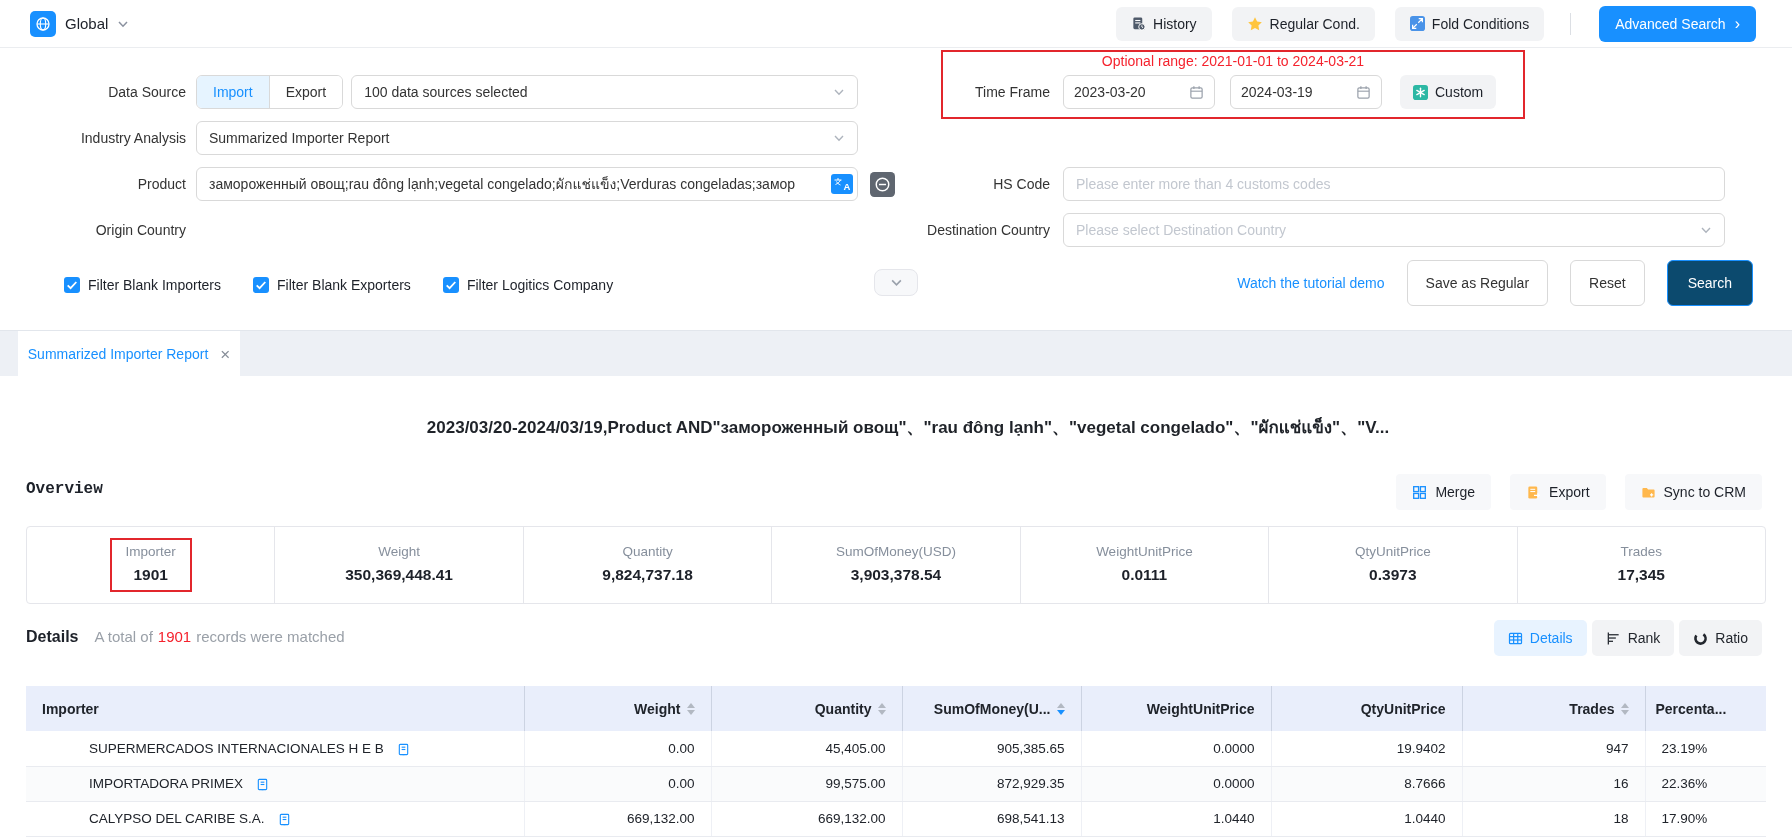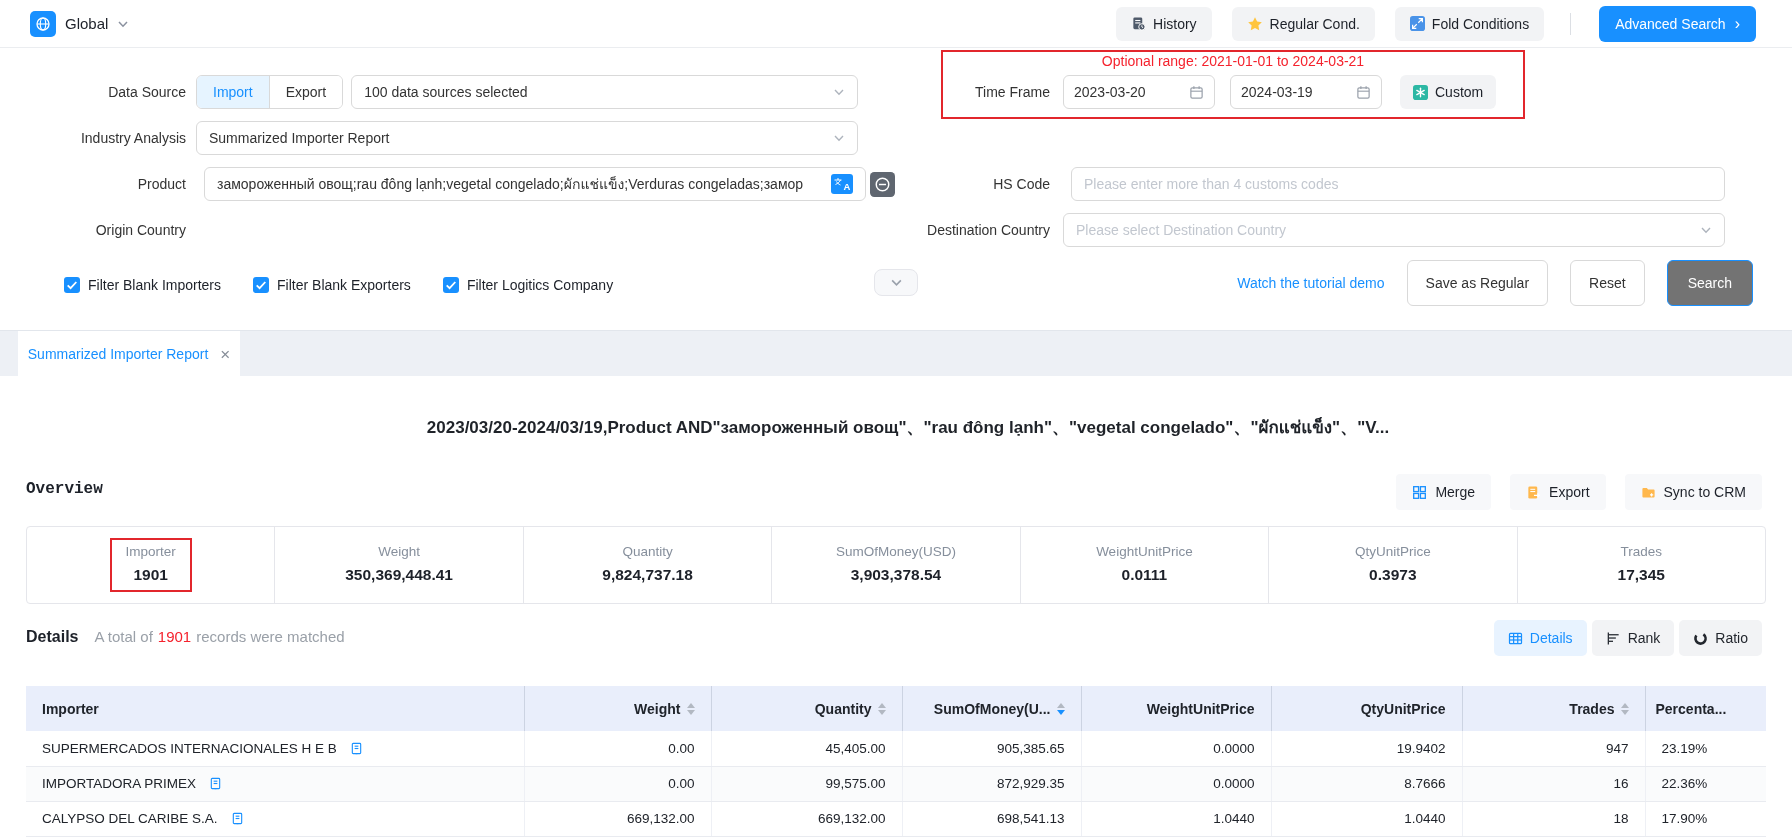--- a/index.html
+++ b/index.html
@@ -40,21 +40,21 @@
   .seg.active { background:#e6f4ff; color:#1890ff; }
   .seg + .seg { border-left:1px solid #d9d9d9; }
 
   .select { height:34px; border:1px solid #d9d9d9; border-radius:6px; background:#fff;
     display:flex; align-items:center; padding:0 12px; gap:8px; cursor:pointer; }
   .select .sel-text { flex:1; font-size:14px; color:#333; white-space:nowrap; overflow:hidden; }
   .select .placeholder, input::placeholder { color:#c2c7cf; }
   .sources-select { margin-left:8px; flex:1; }
 
   .text-input { height:34px; width:100%; border:1px solid #d9d9d9; border-radius:6px;
-    padding:0 12px; font-size:14px; color:#333; font-family:inherit; outline:none; background:#fff;margin-left:8px; }
+    padding:0 12px; font-size:14px; color:#333; font-family:inherit; outline:none; background:#fff; }
   .product-wrap { position:relative; width:662px; height:34px; }
   .product-wrap input { padding-right:30px; }
   .translate-badge { position:absolute; right:5px; top:7px; cursor:pointer; }
   .after-field-icon { position:absolute; left:870px; top:5px; width:25px; height:25px; cursor:pointer; }
 
   .date-input { width:152px; height:34px; border:1px solid #d9d9d9; border-radius:6px;
     display:flex; align-items:center; padding:0 10px; gap:6px; cursor:pointer; }
   .date-input .dval { flex:1; font-size:14px; color:#333; }
   .custom-btn { height:34px; padding:0 13px; background:#f2f3f5; border-radius:6px;
     display:flex; align-items:center; gap:7px; font-size:14px; color:#1d2129; cursor:pointer; }
@@ -65,21 +65,21 @@
     color:#f5222d; font-size:14px; white-space:nowrap; }
 
   .checkbox-item { display:flex; align-items:center; gap:8px; cursor:pointer; }
   .checkbox-item .cb-label { font-size:14px; color:#1d2129; }
   .collapse-pill { position:absolute; left:874px; top:3px; width:44px; height:27px; border-radius:8px;
     background:#f7f8fa; border:1px solid #e5e6eb; display:flex; align-items:center; justify-content:center; cursor:pointer; }
   .row-actions { position:absolute; right:39px; top:-2px; height:38px; display:flex; align-items:center; gap:22px; }
   .link { color:#1890ff; font-size:14px; cursor:pointer; white-space:nowrap; }
   .btn { height:46px; padding:0 18px; border:1px solid #d9d9d9; border-radius:6px; background:#fff;
     font-size:14px; color:#333; display:flex; align-items:center; cursor:pointer; white-space:nowrap; }
-  .btn-primary { background:#737373; border-color:#1890ff; color:#fff; padding:0 20px; }
+  .btn-primary { background:#0c4a6e; border-color:#1890ff; color:#fff; padding:0 20px; }
 
   
   .tabstrip { position:absolute; top:330px; left:0; right:0; height:46px; background:#edf0f5;
     border-top:1px solid #e2e6ec; }
   .tab { position:absolute; left:18px; top:0; width:222px; height:46px; background:#fff;
     display:flex; align-items:center; justify-content:center; gap:12px; cursor:pointer; }
   .tab-label { color:#1890ff; font-size:14px; }
   .tab-close { color:#868d98; font-size:17px; line-height:1; cursor:pointer; }
 
   
@@ -116,21 +116,21 @@
     border-right:1px solid #ccd3e2; padding:0 16px; white-space:nowrap; overflow:hidden; }
   .data-table th:last-child { border-right:none; }
   .th-inner { display:flex; align-items:center; gap:6px; }
   .th-right { justify-content:flex-end; }
   .data-table td { height:35px; font-size:13.5px; color:#20242b; border-bottom:1px solid #e9ebf0;
     border-right:1px solid #eef0f5; padding:0 16px; white-space:nowrap; overflow:hidden; }
   .data-table td:last-child { border-right:none; }
   .num { text-align:right; }
   .pct { text-align:left; padding-left:10px; }
   tr.alt td { background:#fafbfc; }
-  .importer-cell { display:flex; align-items:center; gap:13px; }
+  .importer-cell { display:flex; align-items:flex-end; gap:13px;margin-left:47px; }
   .importer-name { cursor:pointer; }
   .sort-carets { display:inline-flex; flex-direction:column; gap:2px; }
   .caret-up { width:0; height:0; border-left:4px solid transparent; border-right:4px solid transparent;
     border-bottom:5px solid #b2b8c2; }
   .caret-down { width:0; height:0; border-left:4px solid transparent; border-right:4px solid transparent;
     border-top:5px solid #b2b8c2; }
   .caret-active { border-top-color:#1890ff; }
 </style>
 </head>
 <body>

